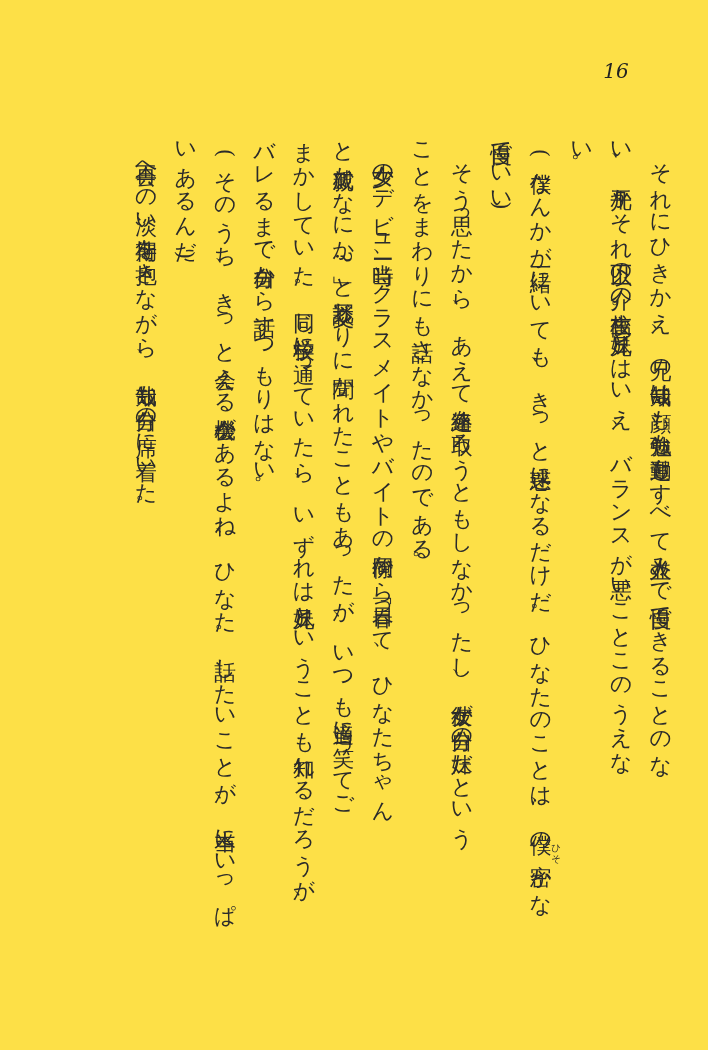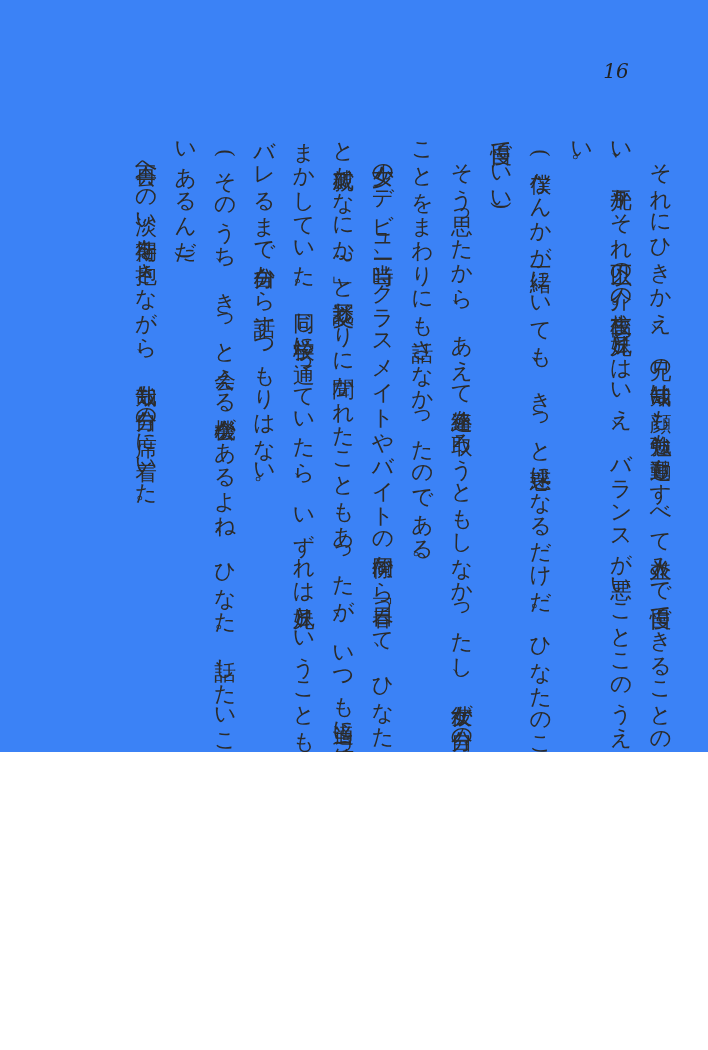--- a/index.html
+++ b/index.html
@@ -1,20 +1,20 @@
 <!DOCTYPE html>
 <html><head>
 <meta charset="utf-8">
 <style>
   html, body { margin: 0; padding: 0; }
   .page {
     position: relative;
     width: 708px;
-    height: 752px;
-    background: #3b82f6;
+    height: 1050px;
+    background: #fde047;
     overflow: hidden;
     font-family: "DejaVu Serif", "Liberation Serif", serif;
     color: #2b2b2b;
   }
   .page-number {
     position: absolute;
     top: 59px;
     left: 595px;
     width: 42px;
     text-align: center;

